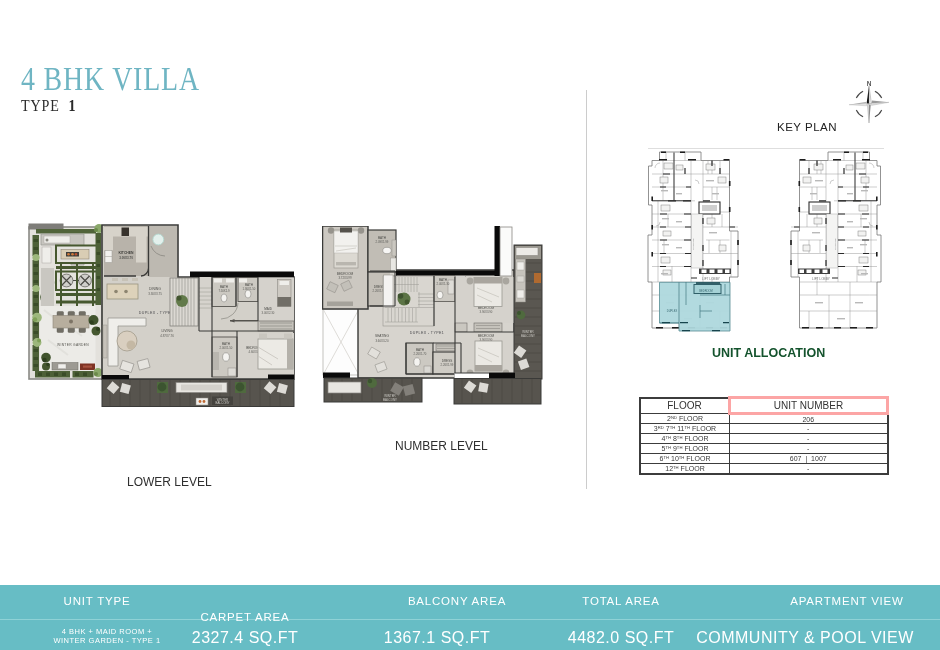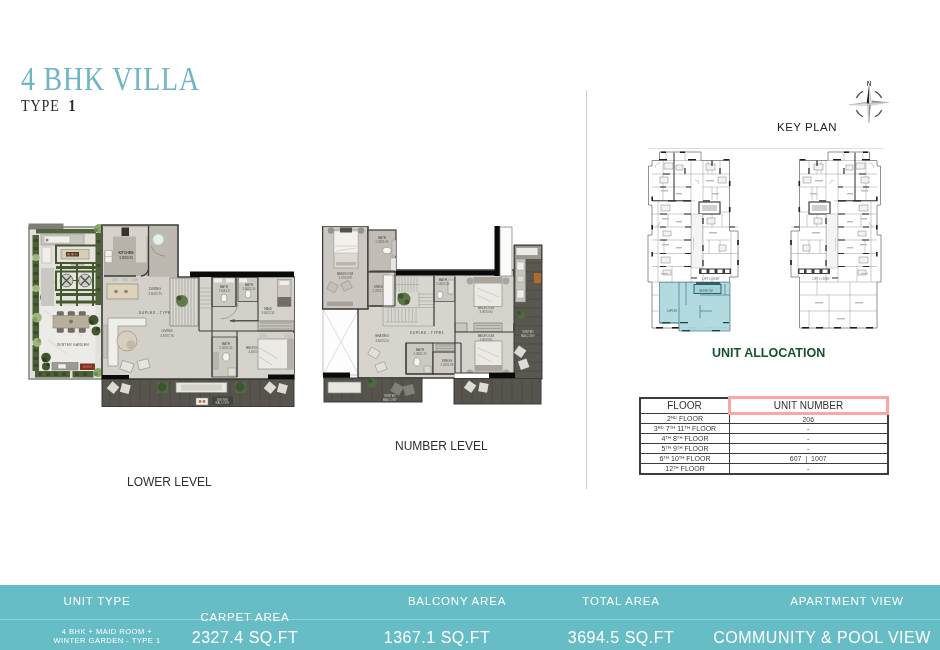--- a/index.html
+++ b/index.html
@@ -757,20 +757,20 @@
   <div class="abs barh" style="left:621px;top:10px;">TOTAL AREA</div>
 
   <div class="abs barh" style="left:847px;top:10px;">APARTMENT VIEW</div>
 
   <div class="abs barv" style="left:107px;top:42px;font-size:7.5px !important;line-height:9px;">4 BHK + MAID ROOM +<br>WINTER GARDEN - TYPE 1</div>
 
   <div class="abs barv" style="left:245px;top:44px;">2327.4 SQ.FT</div>
 
   <div class="abs barv" style="left:437px;top:44px;text-align:center;">1367.1 SQ.FT</div>
 
-  <div class="abs barv" style="left:621px;top:44px;">3694.5 SQ.FT</div>
-
-  <div class="abs barv" style="left:822px;top:44px;">COMMUNITY &amp; POOL VIEW</div>
+  <div class="abs barv" style="left:621px;top:44px;">4482.0 SQ.FT</div>
+
+  <div class="abs barv" style="left:805px;top:44px;">COMMUNITY &amp; POOL VIEW</div>
 </div>
 <style>
  .barh{color:#fff;font-size:11.5px;letter-spacing:0.8px;transform:translateX(-50%);white-space:nowrap;}
  .barv{color:#fff;font-size:16px;letter-spacing:0.5px;transform:translateX(-50%);white-space:nowrap;text-align:center;}
 </style>
 
 </body></html>

